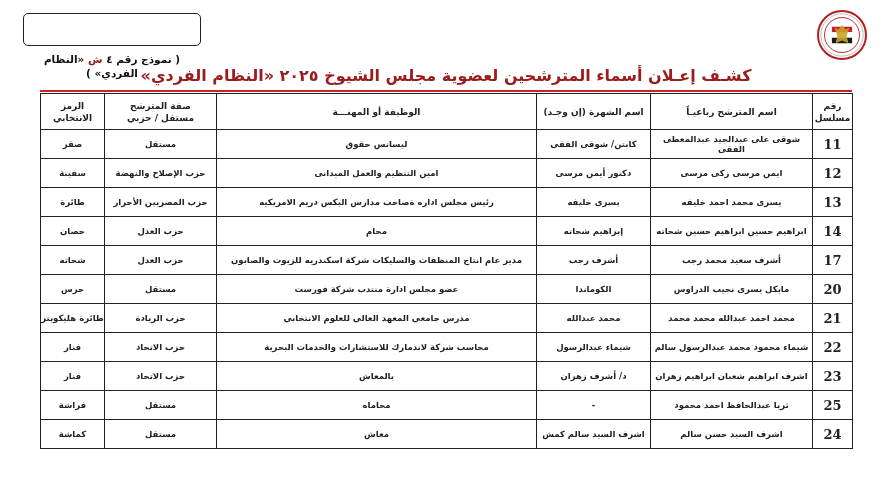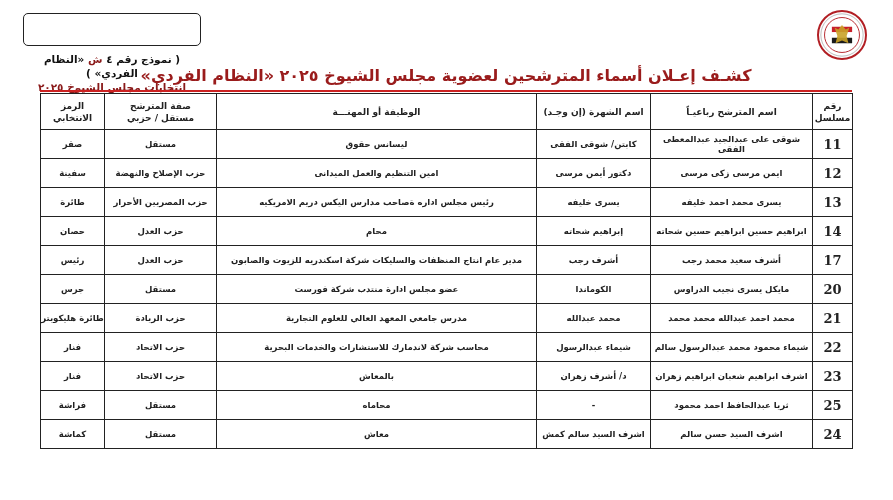--- a/index.html
+++ b/index.html
@@ -48,21 +48,20 @@
     .c-fame { width: 114px; }
     .c-job { width: 320px; }
     .c-status { width: 112px; }
     .c-symbol { width: 64px; }
   </style>
 </head>
 <body>
 
 <div class="form-box">
   <div class="l1"><span>( نموذج رقم ٤ </span><span class="accent">ش</span><span> «النظام الفردي» )</span></div>
-  <div class="l2">انتخابات مجلس الشيوخ ٢٠٢٥</div>
 </div>
 
 <div class="logo">
   <svg viewBox="0 0 50 50">
     <circle cx="25" cy="25" r="23" fill="#fff" stroke="#888" stroke-width="0.6"></circle>
     <path d="M14 16 L36 16 L36 22 L14 22 Z" fill="#c8202a"></path>
     <path d="M14 22 L36 22 L36 28 L14 28 Z" fill="#ffffff"></path>
     <path d="M14 28 L36 28 L36 34 L14 34 Z" fill="#1a1a1a"></path>
     <path d="M25 14 L29 19 L33 17 L30 26 L32 34 L25 31 L18 34 L20 26 L17 17 L21 19 Z" fill="#c9a227" opacity="0.9"></path>
     <circle cx="25" cy="25" r="19" fill="none" stroke="#b21f24" stroke-width="1"></circle>
@@ -132,35 +131,35 @@
       <td>محام</td>
       <td>حزب العدل</td>
       <td>حصان</td>
     </tr>
     <tr>
       <td class="num">17</td>
       <td>أشرف سعيد محمد رجب</td>
       <td>أشرف رجب</td>
       <td>مدير عام انتاج المنظفات والسليكات شركة اسكندريه للزيوت والصابون</td>
       <td>حزب العدل</td>
-      <td>رئيس</td>
+      <td>شحاته</td>
     </tr>
     <tr>
       <td class="num">20</td>
       <td>مايكل يسرى نجيب الدراوس</td>
       <td>الكوماندا</td>
       <td>عضو مجلس ادارة منتدب شركة فورست</td>
       <td>مستقل</td>
       <td>جرس</td>
     </tr>
     <tr>
       <td class="num">21</td>
       <td>محمد احمد عبدالله محمد محمد</td>
       <td>محمد عبدالله</td>
-      <td>مدرس جامعي المعهد العالي للعلوم التجارية</td>
+      <td>مدرس جامعي المعهد العالي للعلوم الانتخابي</td>
       <td>حزب الريادة</td>
       <td>طائرة هليكوبتر</td>
     </tr>
     <tr>
       <td class="num">22</td>
       <td>شيماء محمود محمد عبدالرسول سالم</td>
       <td>شيماء عبدالرسول</td>
       <td>محاسب شركة لاندمارك للاستشارات والخدمات البحرية</td>
       <td>حزب الاتحاد</td>
       <td>فنار</td>

